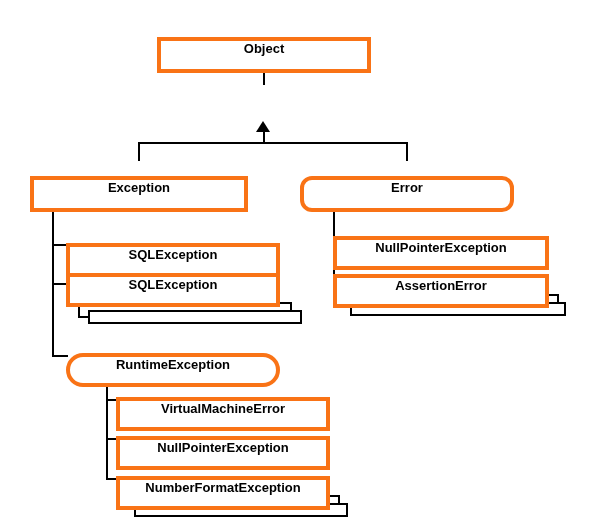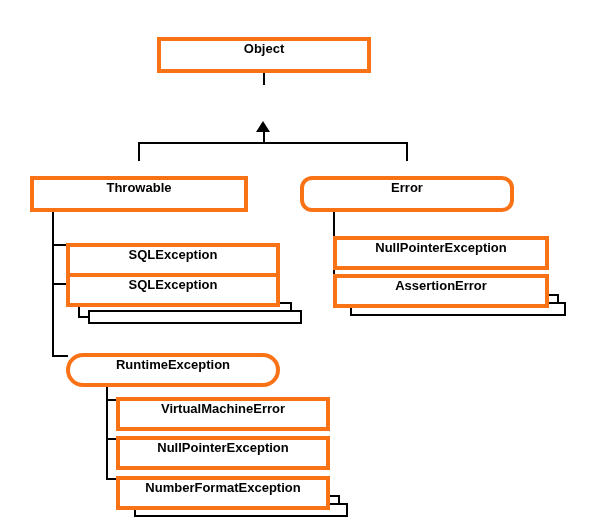--- a/index.html
+++ b/index.html
@@ -88,21 +88,21 @@
 
   <div class="line vline" style="left:106px; top:372px; height:107px;"></div>
   <div class="line hline" style="left:106px; top:399px; width:12px;"></div>
   <div class="line hline" style="left:106px; top:438px; width:12px;"></div>
   <div class="line hline" style="left:106px; top:478px; width:12px;"></div>
 
   <div class="node" style="left:157px; top:22px; width:214px; height:36px;">
     <span>Object</span>
   </div>
   <div class="node" style="left:30px; top:161px; width:218px; height:36px;">
-    <span>Throwable</span>
+    <span>Exception</span>
   </div>
   <div class="node" style="left:300px; top:161px; width:214px; height:36px;border-radius:12px;">
     <span>Error</span>
   </div>
   <div class="node" style="left:333px; top:221px; width:216px; height:34px;">
     <span>NullPointerException</span>
   </div>
   <div class="node" style="left:333px; top:259px; width:216px; height:34px;">
     <span>AssertionError</span>
   </div>

